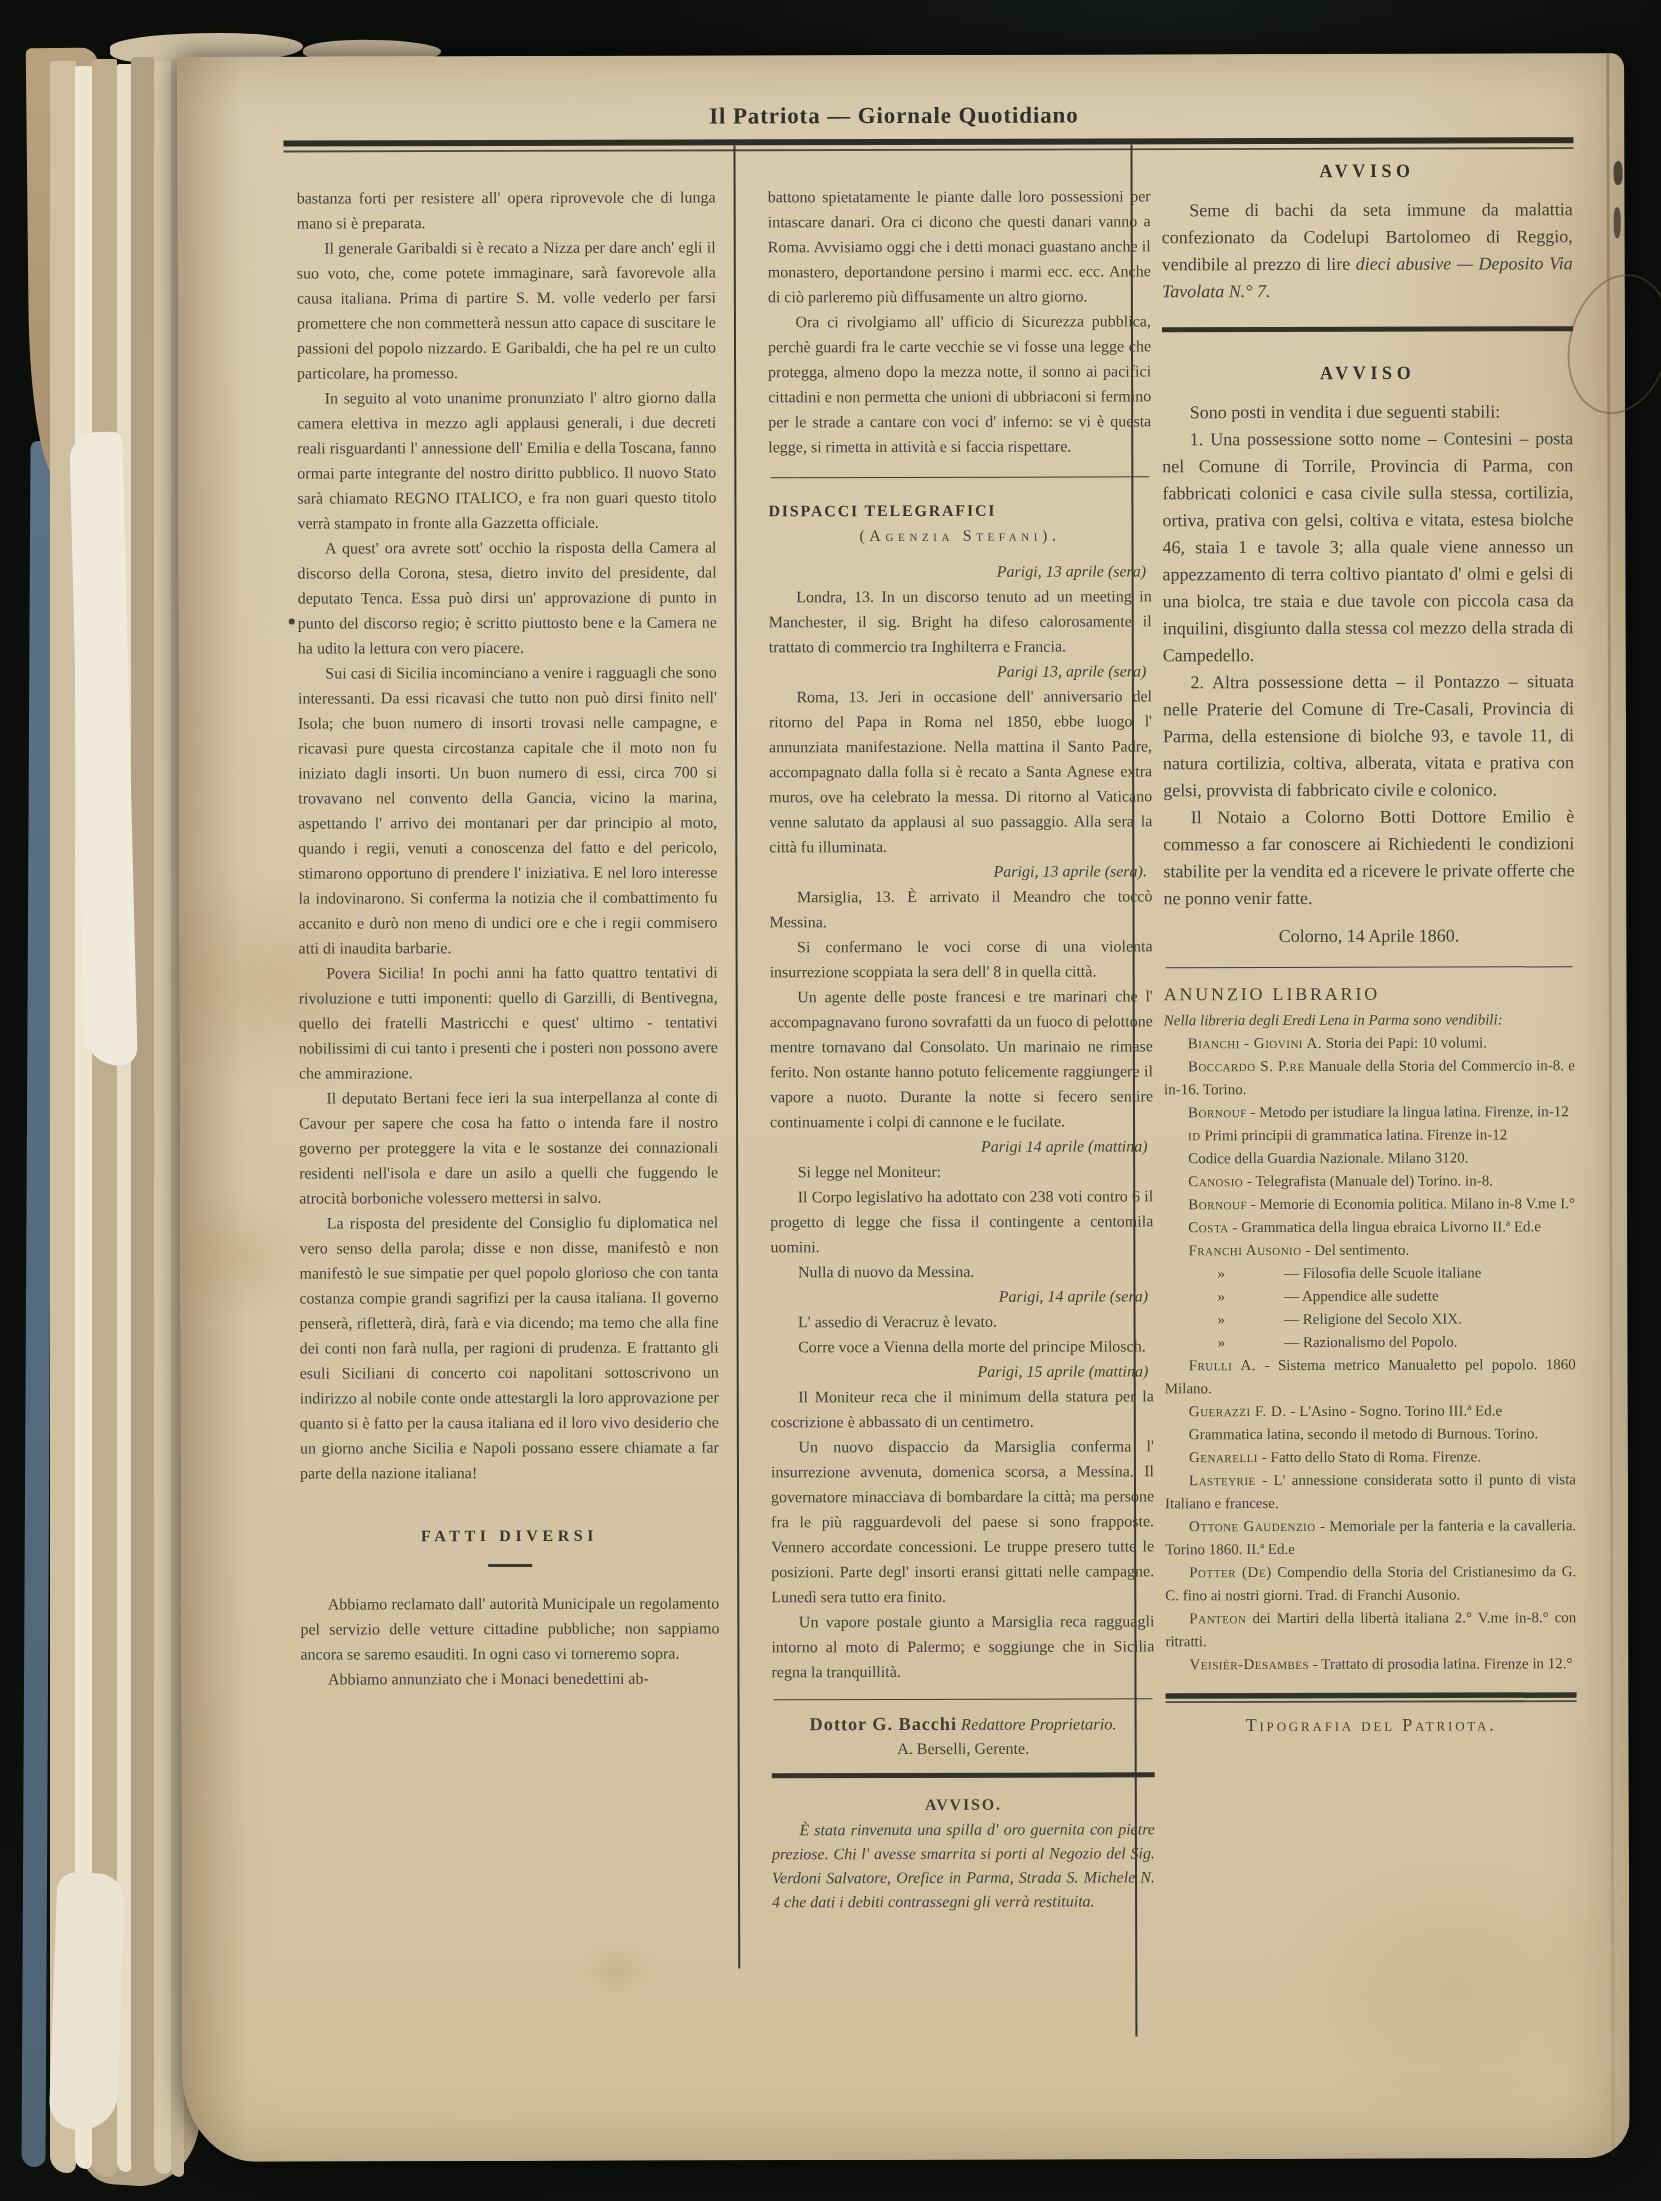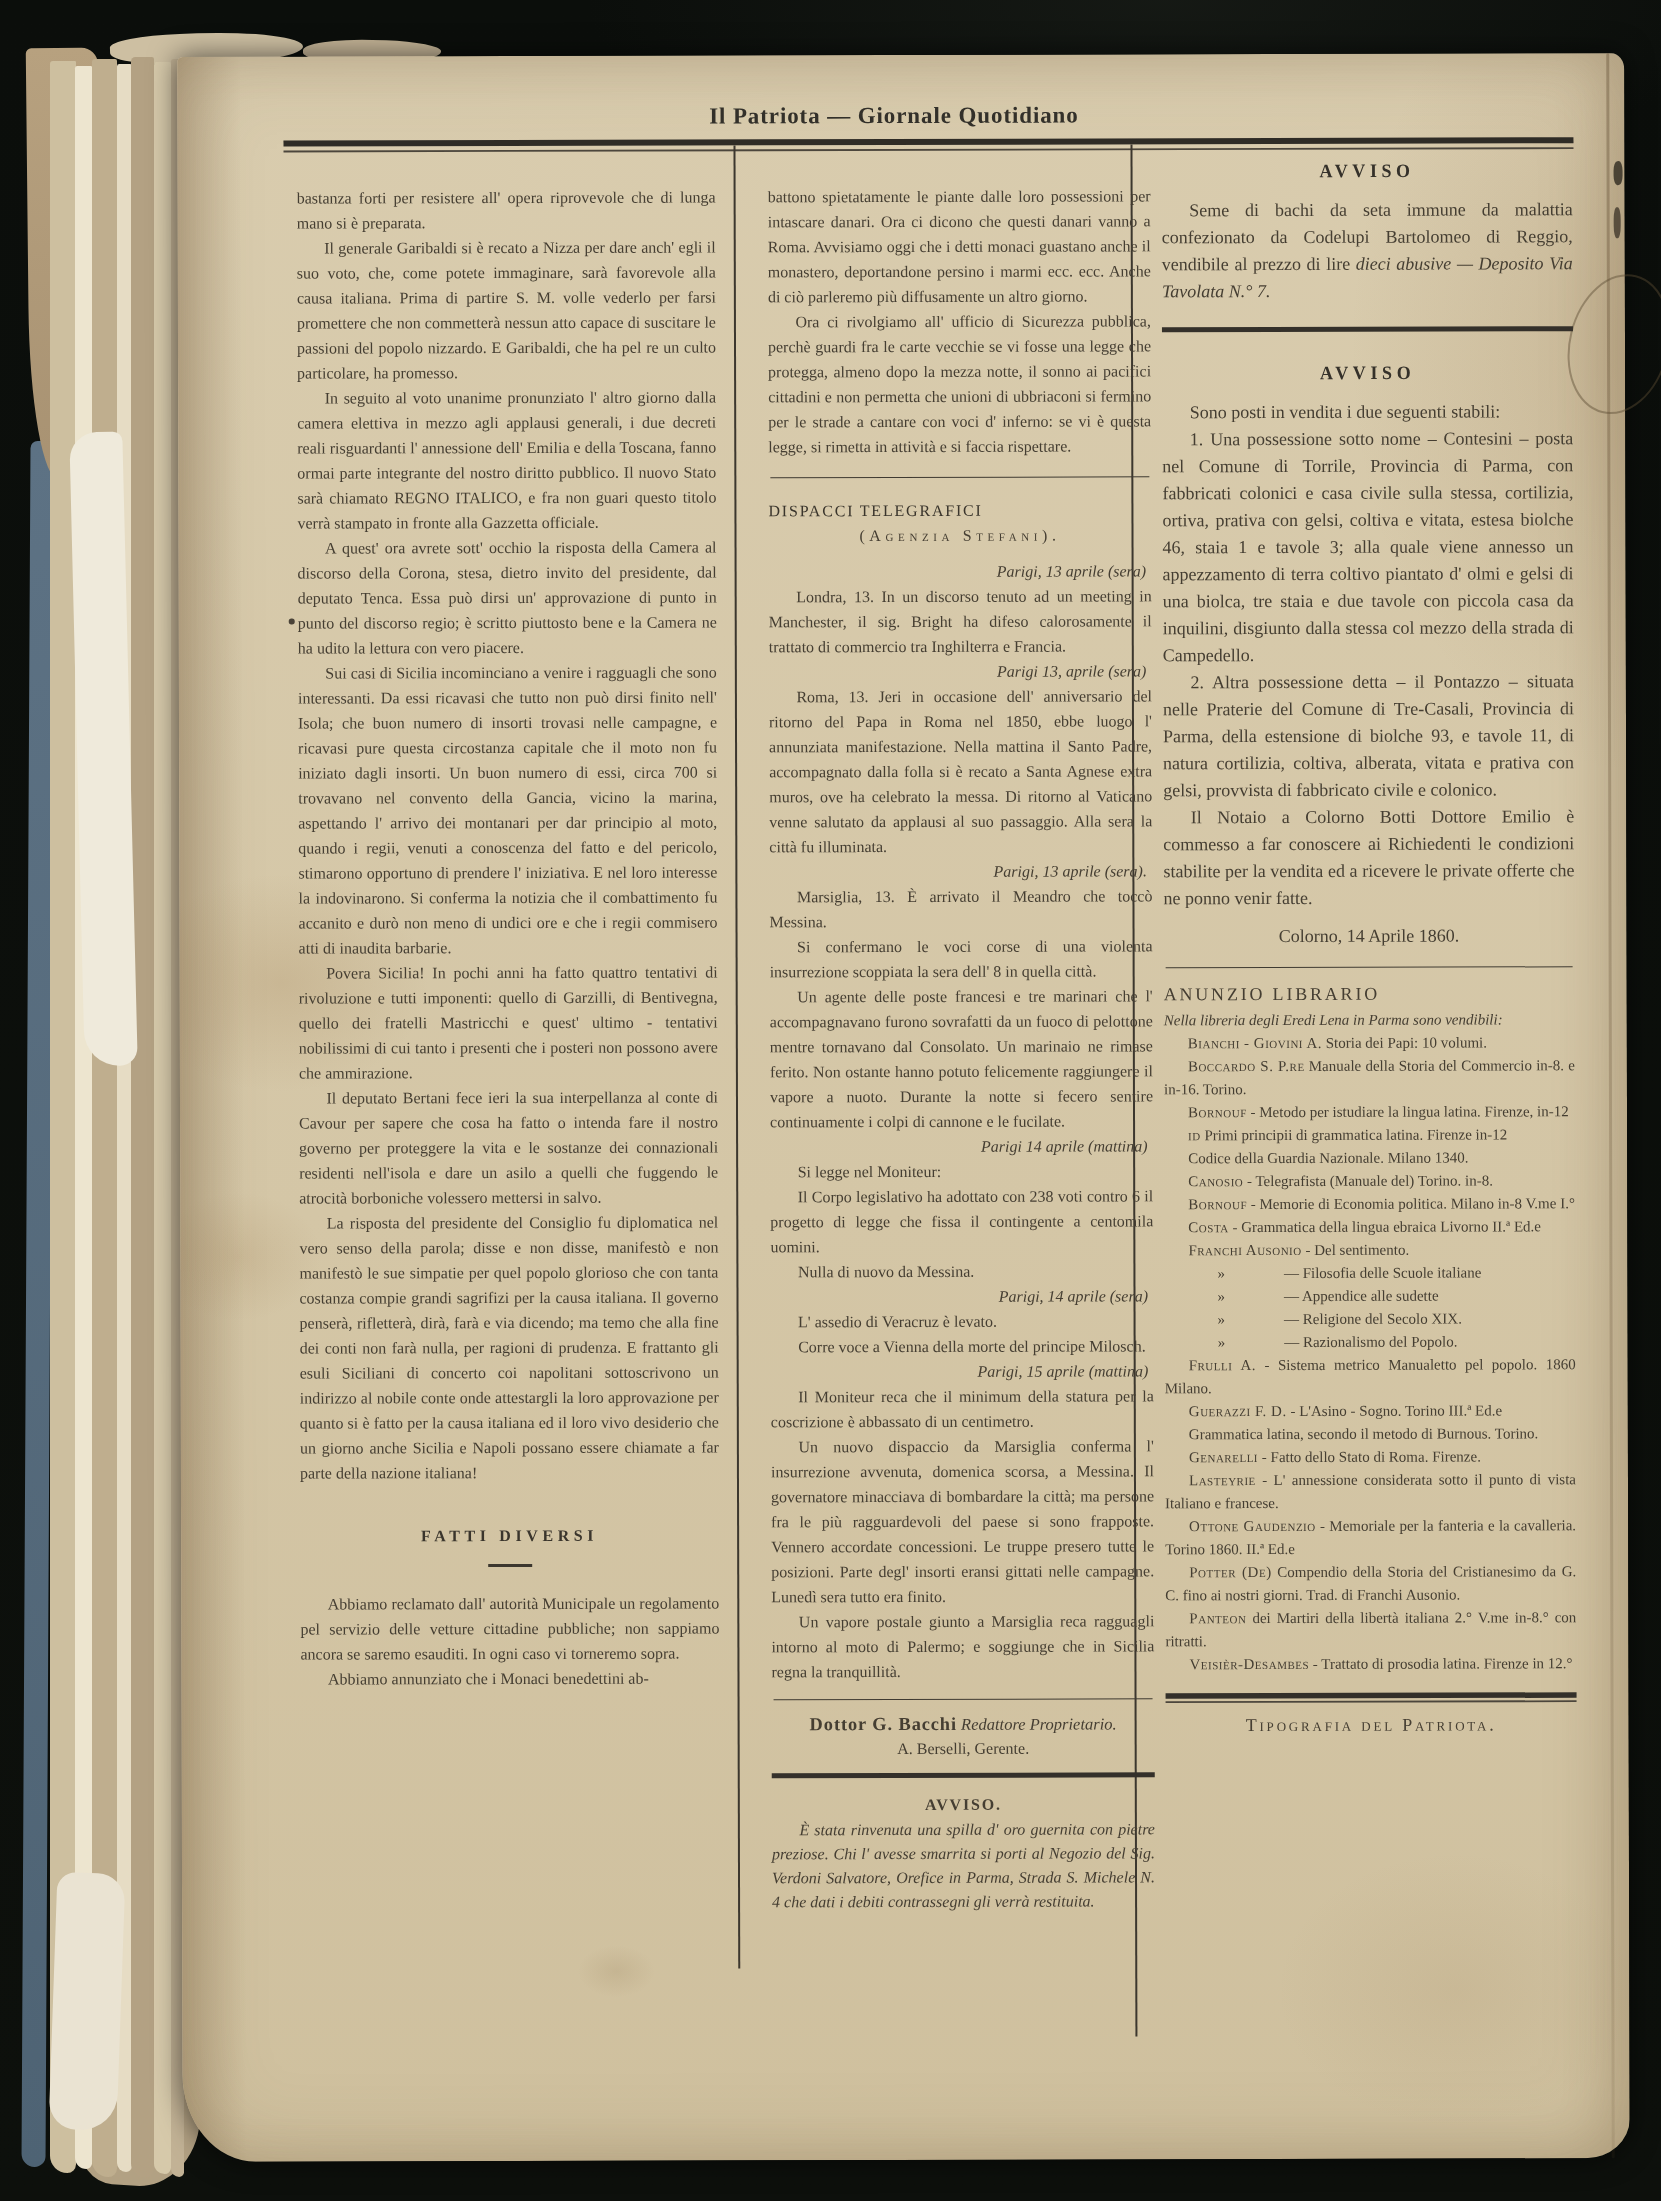--- a/index.html
+++ b/index.html
@@ -75,21 +75,21 @@
   .dash-divider { width:44px; height:2.8px; background:#3c372e; margin:13px auto 24px; }
 
   .rule-thin  { border-top:1.8px solid #3f3a31; margin:18.4px 1.8px 0; }
   .rule-thin2 { border-top:1.8px solid #3f3a31; margin:14.7px 1.8px 0; }
   .rule-thick { height:4.6px; background:#34302a; margin:13px 0 0; }
   .rule-double { height:10px; margin:16.5px 0 0;
     background:
       linear-gradient(#34302a,#34302a) top/100% 5.5px no-repeat,
       linear-gradient(#4c463c,#4c463c) bottom/100% 1.8px no-repeat; }
 
-  .disp-head { margin-top:18.4px !important; text-align:right; font-size:22px; font-weight:normal;
+  .disp-head { margin-top:18.4px !important; text-align:right; font-size:22px; font-weight:bold;
     letter-spacing:1.8px; line-height:27.5px !important; color:#3a352c; }
   .disp-sub { text-align:center !important; font-variant:small-caps; letter-spacing:4.6px; font-size:16.5px;
     line-height:24px !important; margin-bottom:11px !important; }
 
   .masthead-line { margin-top:11px !important; text-align:center !important; line-height:26px !important; }
   .masthead-line .owner { font-weight:bold; font-size:18.4px; letter-spacing:0.9px; }
   .masthead-line .role { font-style:italic; font-size:16.5px; }
   .gerente { text-align:center !important; font-size:16.5px; line-height:22px !important; }
 
   .avviso-small-head { margin-top:14.7px !important; text-align:center !important; font-size:18.4px;
@@ -211,21 +211,21 @@
       <p class="colorno">Colorno, 14 Aprile 1860.</p>
 
       <div class="rule-thin2"></div>
       <p class="anunzio-head">ANUNZIO LIBRARIO</p>
       <p class="anunzio-intro">Nella libreria degli Eredi Lena in Parma sono vendibili:</p>
 
       <p class="book"><span class="author">Bianchi - Giovini A.</span><span> Storia dei Papi: 10 volumi.</span></p>
       <p class="book"><span class="author">Boccardo S. P.re</span><span> Manuale della Storia del Commercio in-8. e in-16. Torino.</span></p>
       <p class="book"><span class="author">Bornouf</span><span> - Metodo per istudiare la lingua latina. Firenze, in-12</span></p>
       <p class="book"><span class="author">id</span><span> Primi principii di grammatica latina. Firenze in-12</span></p>
-      <p class="book"><span class="author"></span><span>Codice della Guardia Nazionale. Milano 1340.</span></p>
+      <p class="book"><span class="author"></span><span>Codice della Guardia Nazionale. Milano 3120.</span></p>
       <p class="book"><span class="author">Canosio</span><span> - Telegrafista (Manuale del) Torino. in-8.</span></p>
       <p class="book"><span class="author">Bornouf</span><span> - Memorie di Economia politica. Milano in-8 V.me I.°</span></p>
       <p class="book"><span class="author">Costa</span><span> - Grammatica della lingua ebraica Livorno II.ª Ed.e</span></p>
       <p class="book"><span class="author">Franchi Ausonio</span><span> - Del sentimento.</span></p>
       <p class="book-sub"><span class="author">»</span><span>— Filosofia delle Scuole italiane</span></p>
       <p class="book-sub"><span class="author">»</span><span>— Appendice alle sudette</span></p>
       <p class="book-sub"><span class="author">»</span><span>— Religione del Secolo XIX.</span></p>
       <p class="book-sub"><span class="author">»</span><span>— Razionalismo del Popolo.</span></p>
       <p class="book"><span class="author">Frulli A.</span><span> - Sistema metrico Manualetto pel popolo. 1860 Milano.</span></p>
       <p class="book"><span class="author">Guerazzi F. D.</span><span> - L'Asino - Sogno. Torino III.ª Ed.e</span></p>

